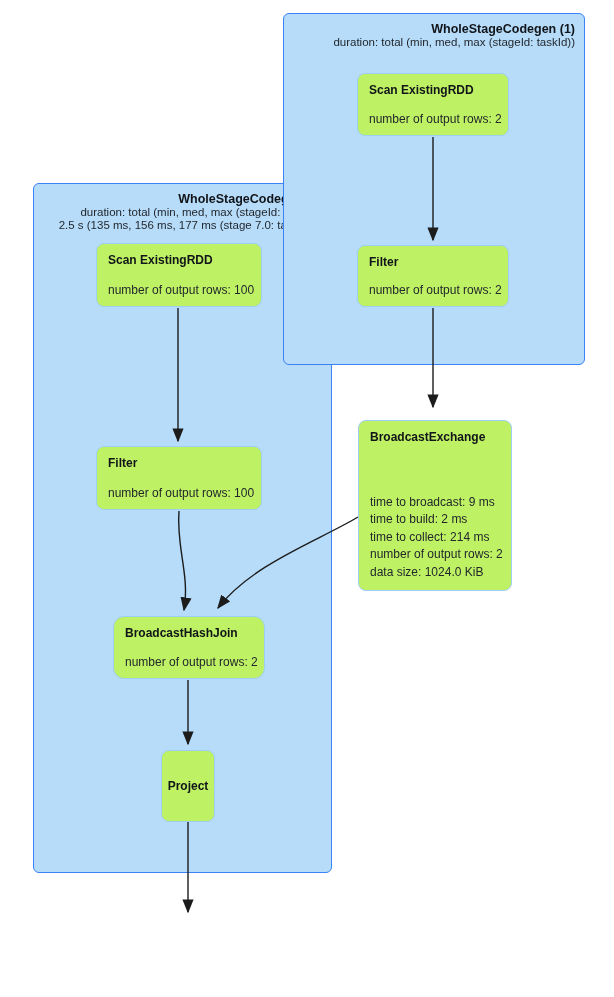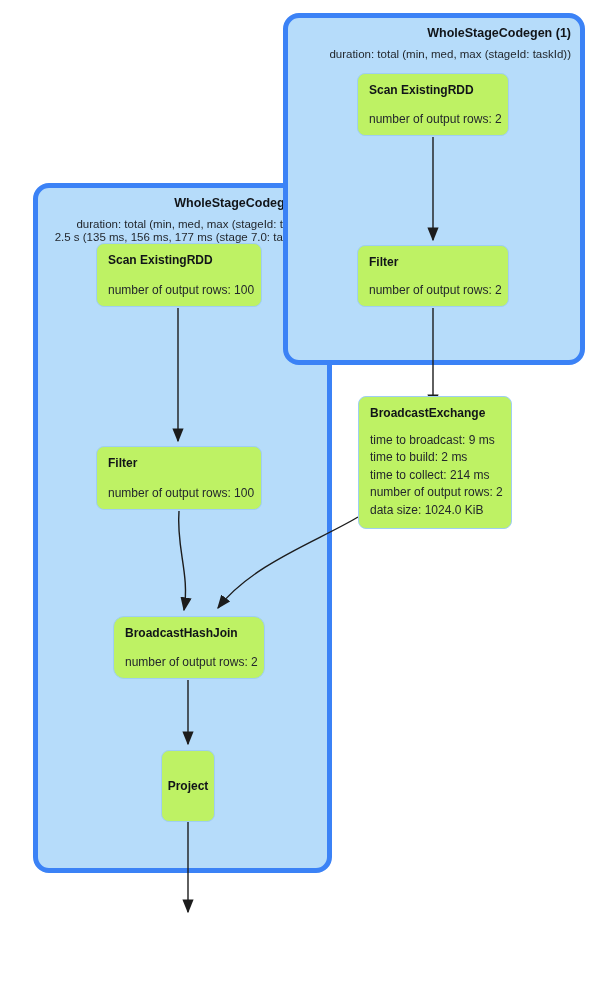--- a/index.html
+++ b/index.html
@@ -9,38 +9,38 @@
     height: 997px;
     background: #ffffff;
     font-family: "Liberation Sans", "DejaVu Sans", sans-serif;
     overflow: hidden;
   }
 
   
   .cluster {
     position: absolute;
     background: #b6dcfa;
-    border: 5px solid #3b82f6;
-    border-radius: 16px;
+    border: 1px solid #3b82f6;
+    border-radius: 6px;
     box-sizing: border-box;
   }
   #cluster-wsc2 { left: 33px;  top: 183px; width: 299px; height: 690px; z-index: 1; }
   #cluster-wsc1 { left: 283px; top: 13px;  width: 302px; height: 352px; z-index: 2; }
 
   .cluster-title {
     text-align: right;
     padding: 8px 9px 0 0;
     font-size: 12.5px;
     font-weight: bold;
     color: #111418;
     line-height: 14px;
     white-space: nowrap;
   }
   .cluster-duration {
-    margin-top: 8px;
+    margin-top: 0;
     text-align: right;
     padding-right: 9px;
     font-size: 11.5px;
     color: #1f2328;
     line-height: 12.5px;
     white-space: nowrap;
   }
 
   
   .edges {
@@ -84,21 +84,21 @@
   }
   .single-metric .metric { line-height: 14px; }
   .center-node {
     justify-content: center;
     align-items: center;
     padding: 6px;
   }
 
   #node-scan1   { left: 357px; top: 73px;  width: 152px; height: 63px; }
   #node-filter1 { left: 357px; top: 245px; width: 152px; height: 62px; }
-  #node-bex     { left: 358px; top: 396px; width: 154px; height: 133px; }
+  #node-bex     { left: 358px; top: 420px; width: 154px; height: 171px; }
   #node-scan2   { left: 96px;  top: 243px; width: 166px; height: 64px; }
   #node-filter2 { left: 96px;  top: 446px; width: 166px; height: 64px; }
   #node-bhj     { left: 113px; top: 616px; width: 152px; height: 63px; border-radius: 11px; }
   #node-project { left: 161px; top: 750px; width: 54px;  height: 72px; }
   #node-aqe     { left: 126px; top: 918px; width: 126px; height: 63px; }
 </style>
 </head>
 <body>
 
 <div class="canvas">

